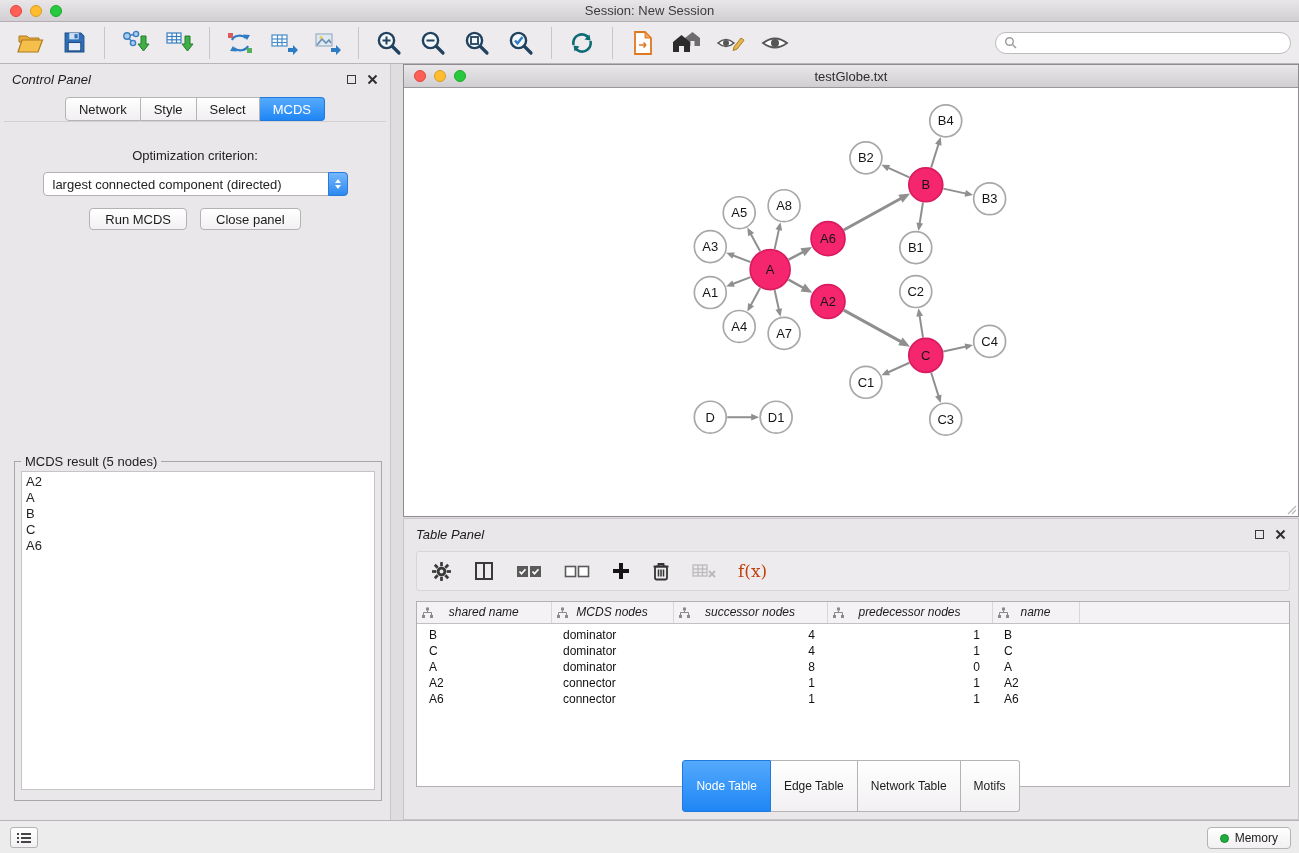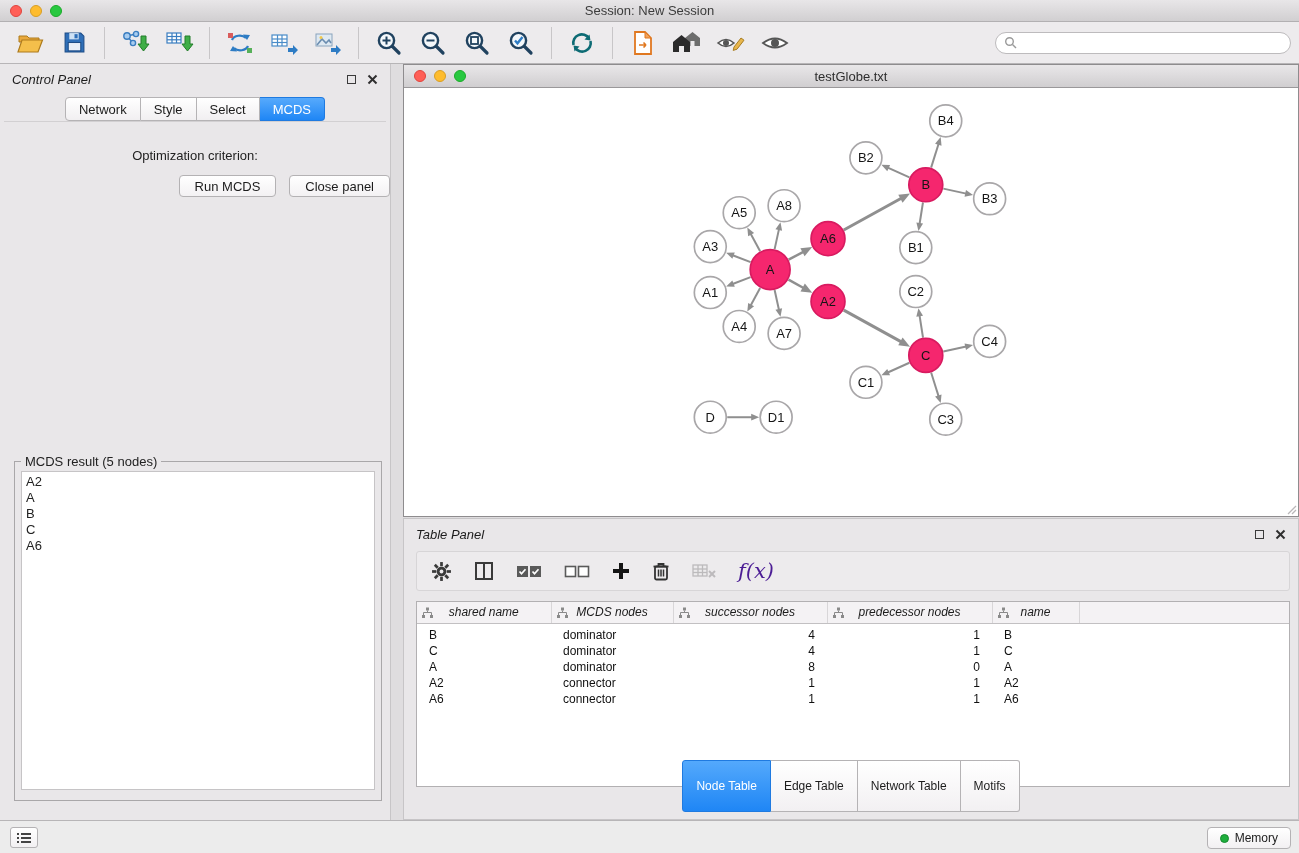--- a/index.html
+++ b/index.html
@@ -31,41 +31,41 @@
   .cp-tab:first-child{border-left:1px solid #b5b3b5;border-radius:4px 0 0 4px;}
   .cp-tab:last-child{border-radius:0 4px 4px 0;}
   .cp-tab.active{background:linear-gradient(#57aafc,#1f86f5);color:#fff;border-color:#1f7ae0;}
   .cp-content{text-align:center;}
   .opt-label{margin-top:26px;font-size:13px;}
   .combo{width:305px;height:24px;margin:9px auto 0;background:#fff;border:1px solid #b2b0b2;border-radius:4px;display:flex;align-items:center;position:relative;font-size:13px;padding:0 24px 0 9px;text-align:left;}
   .combo-value{white-space:nowrap;overflow:hidden;}
   .combo-btn{position:absolute;right:-1px;top:-1px;bottom:-1px;width:20px;background:linear-gradient(#74b7fc,#2c89f0);border:1px solid #2a7ad8;border-radius:0 4px 4px 0;display:flex;flex-direction:column;align-items:center;justify-content:center;gap:2px;}
   .tri-up{width:0;height:0;border-left:3.5px solid transparent;border-right:3.5px solid transparent;border-bottom:4.5px solid #fff;}
   .tri-down{width:0;height:0;border-left:3.5px solid transparent;border-right:3.5px solid transparent;border-top:4.5px solid #fff;}
-  .cp-buttons{display:flex;justify-content:flex-end;gap:13px;margin-top:12px;}
+  .cp-buttons{display:flex;justify-content:center;gap:13px;margin-top:12px;}
   .btn{height:22px;padding:0 15px;background:linear-gradient(#ffffff,#f3f1f3);border:1px solid #b4b2b4;border-radius:4px;font-size:13px;color:#1c1c1c;font-family:"Liberation Sans",sans-serif;cursor:default;}
   .groupbox{position:absolute;left:14px;width:368px;top:397px;bottom:19px;border:1px solid #a9a7a9;}
   .groupbox-label{position:absolute;top:-8px;left:6px;background:#e9e7e9;padding:0 4px;font-size:13px;}
   .result-list{position:absolute;left:6px;right:6px;top:9px;bottom:10px;background:#fff;border:1px solid #c6c4c6;overflow:hidden;text-align:left;}
   .result-item{font-size:13px;line-height:16px;padding:0 4px;}
   .result-item:first-child{padding-top:2px;}
 
   
   .net-window{position:absolute;left:403px;top:64px;width:896px;height:453px;background:#fff;border:1px solid #8e8c8e;}
   .net-titlebar{position:absolute;left:0;right:0;top:0;height:22px;background:linear-gradient(#e9e7e9,#d0ced0);display:flex;align-items:center;justify-content:center;font-size:13px;color:#2e2e2e;}
   .net-lights{position:absolute;left:10px;top:5px;display:flex;gap:8px;}
   .net-canvas{position:absolute;left:0;right:0;top:22px;bottom:0;border-top:1px solid #9a989a;background:#fff;}
   .graph-svg{width:100%;height:100%;display:block;}
   .resize-grip{position:absolute;right:1px;bottom:1px;}
 
   
   .table-panel{position:absolute;left:403px;top:518px;width:896px;height:302px;background:#e9e7e9;border:1px solid #c7c5c7;}
   .tp-toolbar{position:absolute;left:12px;right:8px;top:32px;height:40px;background:#edebed;border:1px solid #d7d5d7;border-radius:3px;display:flex;align-items:center;gap:22px;padding:0 14px;}
   .tp-btn{display:flex;align-items:center;justify-content:center;background:none;border:none;cursor:default;}
-  .fx-label{font-family:"DejaVu Serif",serif;font-style:italic;font-size:21px;color:#4c1d95;}
+  .fx-label{font-family:"DejaVu Serif",serif;font-size:17px;color:#c2410c;}
   .table-wrap{position:absolute;left:12px;right:8px;top:82px;bottom:32px;background:#fff;border:1px solid #b2b0b2;overflow:hidden;}
   table{border-collapse:collapse;width:100%;table-layout:fixed;font-size:12px;}
   th{position:relative;height:21px;background:#f4f2f4;border-right:1px solid #d8d6d8;border-bottom:1px solid #c2c0c2;font-weight:normal;text-align:center;white-space:nowrap;font-size:12px;color:#1c1c1c;font-style:italic;}
   th .th-icon{position:absolute;left:5px;top:5px;}
   td{height:16px;line-height:16px;padding:0 12px;white-space:nowrap;overflow:hidden;color:#111;}
   td.col2,td.col3{text-align:right;}
   tbody tr:first-child td{padding-top:3px;}
   .table-tabs{position:absolute;left:0;right:0;bottom:7px;display:flex;justify-content:center;}
   .bottom-tab{font-size:12px;padding:18px 13px;background:linear-gradient(#ffffff,#f2f0f2);border:1px solid #b5b3b5;border-left:none;color:#1c1c1c;cursor:default;}
   .bottom-tab:first-child{border-left:1px solid #b5b3b5;border-radius:3px 0 0 3px;}
@@ -248,20 +248,27 @@
     </span>
   </div>
   <div class="cp-tabs">
       <div class="cp-tab">Network</div>
       <div class="cp-tab">Style</div>
       <div class="cp-tab">Select</div>
       <div class="cp-tab active">MCDS</div>
     </div>
   <div class="cp-content">
     <div class="opt-label">Optimization criterion:</div>
+    <div class="combo">
+      <span class="combo-value">largest connected component (directed)</span>
+      <span class="combo-btn">
+        <span class="tri-up"></span>
+          <span class="tri-down"></span>
+      </span>
+    </div>
     <div class="cp-buttons">
       <button class="btn">Run MCDS</button>
       <button class="btn">Close panel</button>
     </div>
   </div>
   <div class="groupbox">
     <span class="groupbox-label">MCDS result (5 nodes)</span>
     <div class="result-list">
         <div class="result-item">A2</div>
         <div class="result-item">A</div>

